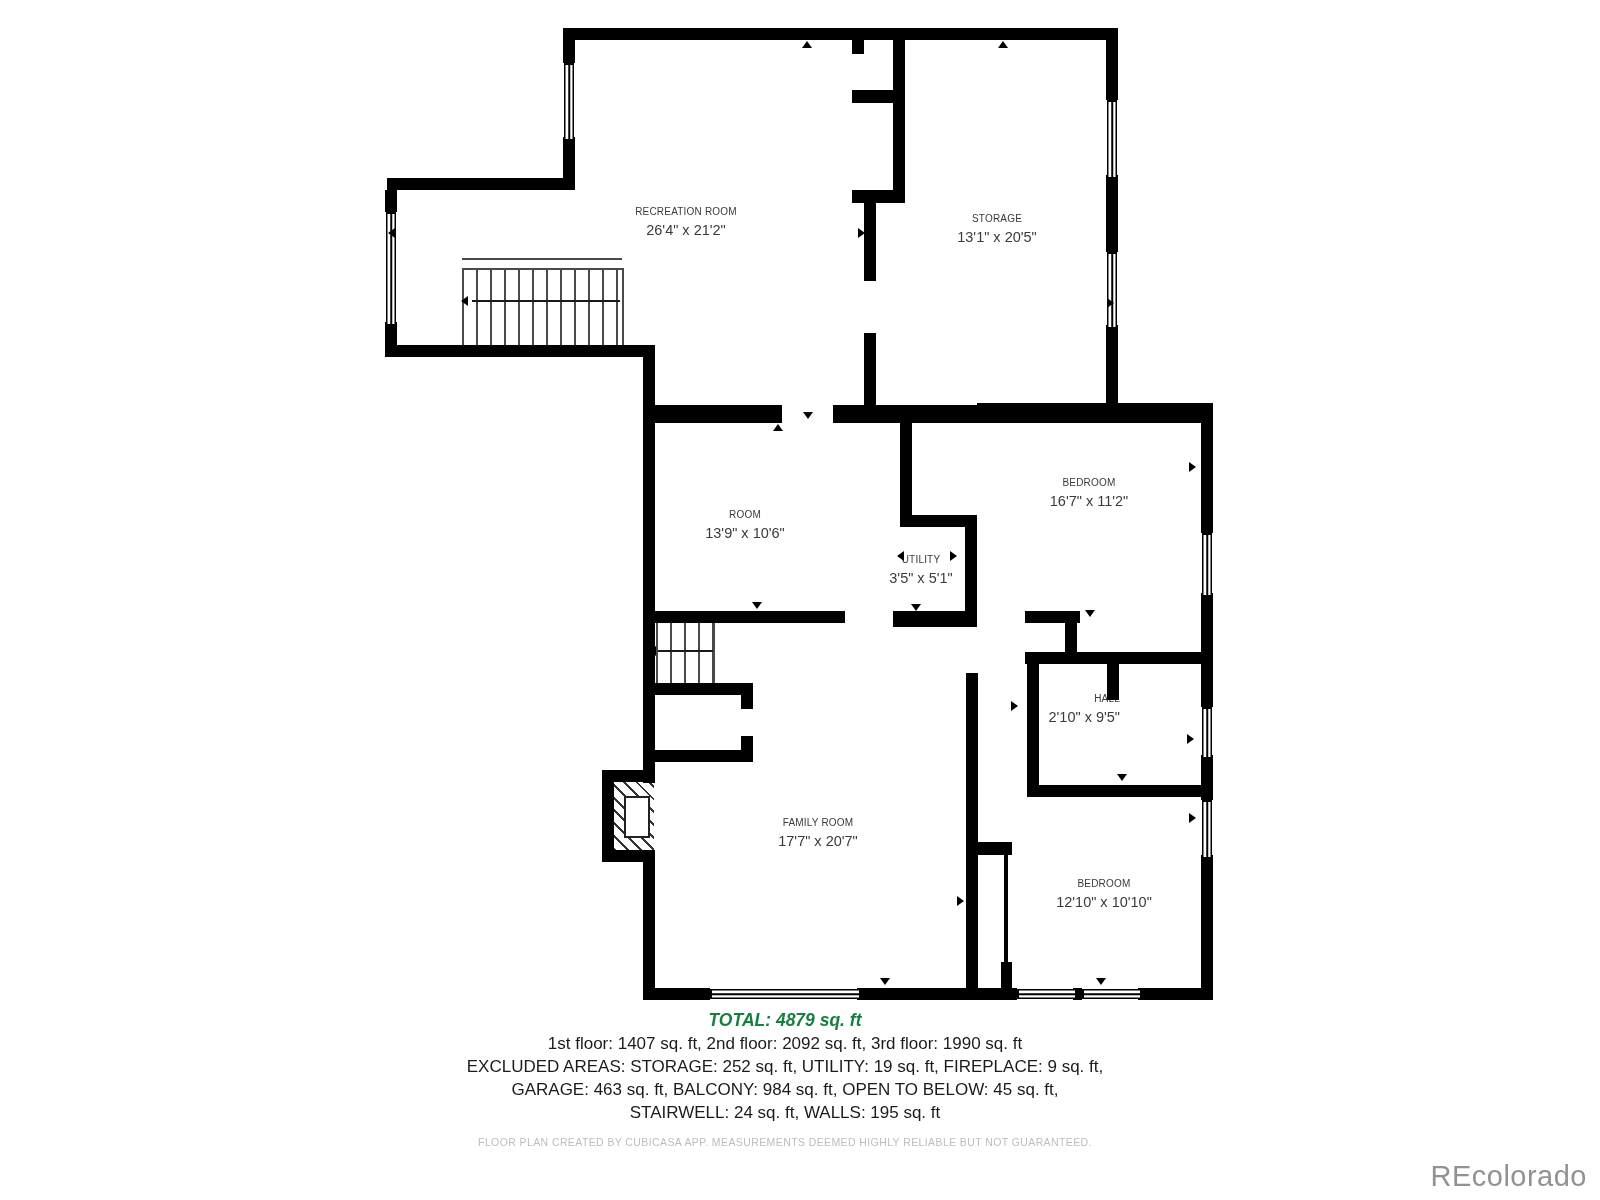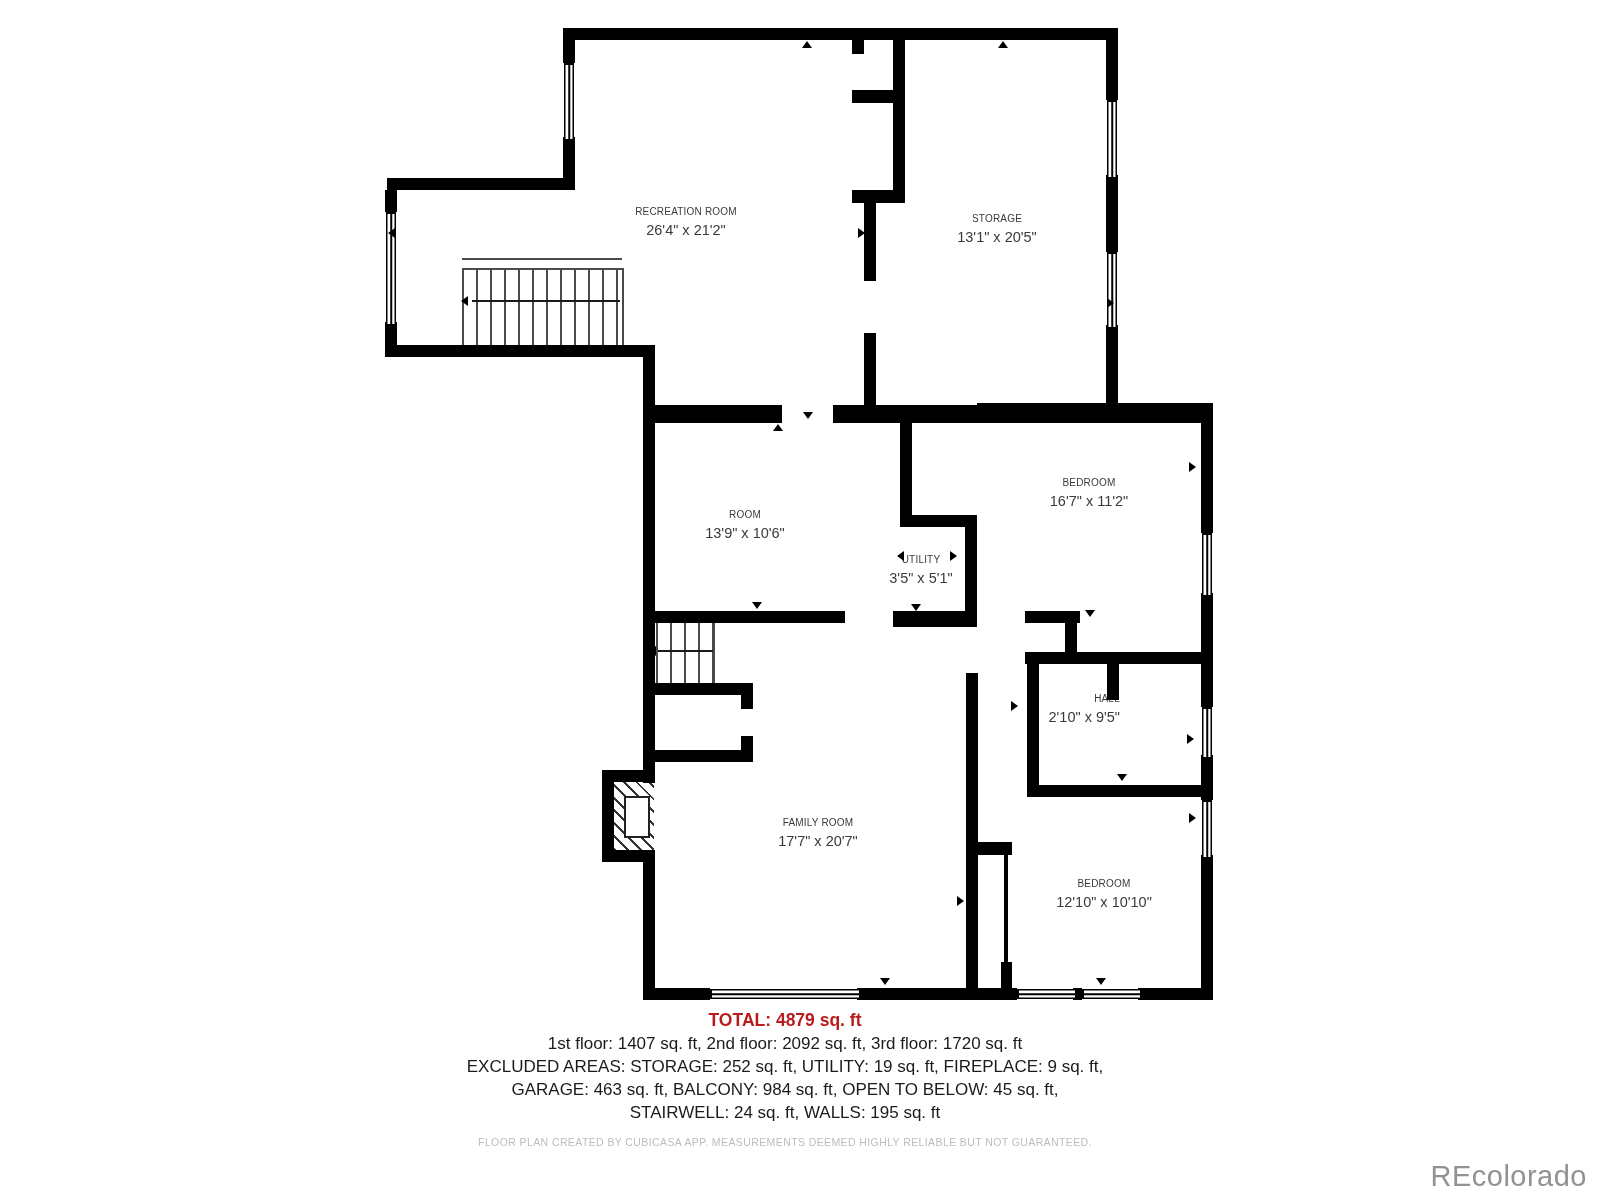--- a/index.html
+++ b/index.html
@@ -26,21 +26,21 @@
   .tri{position:absolute;width:0;height:0;z-index:5;}
   .tri.up{border-left:5px solid transparent;border-right:5px solid transparent;border-bottom:7px solid #000;}
   .tri.down{border-left:5px solid transparent;border-right:5px solid transparent;border-top:7px solid #000;}
   .tri.left{border-top:5px solid transparent;border-bottom:5px solid transparent;border-right:7px solid #000;}
   .tri.right{border-top:5px solid transparent;border-bottom:5px solid transparent;border-left:7px solid #000;}
   
   .hatch{position:absolute;z-index:2;background-image:repeating-linear-gradient(45deg,#333 0 2px,transparent 2px 9px);}
   .fbox{position:absolute;z-index:3;background:#fff;border:2px solid #222;}
   
   .sumline{position:absolute;left:285px;width:1000px;text-align:center;color:#1b1b1b;font-size:17px;z-index:2;}
-  .sumline.total{font-weight:bold;color:#b91c1c;font-size:17.5px;}
+  .sumline.total{font-weight:bold;color:#15803d;font-size:17.5px;font-style:italic;}
   .footerline{position:absolute;left:285px;width:1000px;text-align:center;color:#bdbdbd;font-size:10.5px;letter-spacing:.4px;z-index:2;}
   .watermark{position:absolute;right:13px;top:1160px;color:#929292;font-size:29px;letter-spacing:.5px;z-index:2;}
 </style>
 </head>
 <body>
 
 <div id="canvas">
 
   <div class="w" style="left:563px;top:28px;width:555px;height:12px;"></div>
   <div class="w" style="left:563px;top:28px;width:12px;height:35px;"></div>
@@ -184,21 +184,21 @@
   <div class="rlabel" style="left:698px;top:814px;text-align:center;">
     <span class="nm">FAMILY ROOM</span>
     <span class="dm">17'7" x 20'7"</span>
   </div>
   <div class="rlabel" style="left:984px;top:875px;">
     <span class="nm">BEDROOM</span>
     <span class="dm">12'10" x 10'10"</span>
   </div>
 
   <div class="sumline total" style="top:1010px;">TOTAL: 4879 sq. ft</div>
-  <div class="sumline" style="top:1034px;">1st floor: 1407 sq. ft, 2nd floor: 2092 sq. ft, 3rd floor: 1720 sq. ft</div>
+  <div class="sumline" style="top:1034px;">1st floor: 1407 sq. ft, 2nd floor: 2092 sq. ft, 3rd floor: 1990 sq. ft</div>
   <div class="sumline" style="top:1057px;">EXCLUDED AREAS: STORAGE: 252 sq. ft, UTILITY: 19 sq. ft, FIREPLACE: 9 sq. ft,</div>
   <div class="sumline" style="top:1080px;">GARAGE: 463 sq. ft, BALCONY: 984 sq. ft, OPEN TO BELOW: 45 sq. ft,</div>
   <div class="sumline" style="top:1103px;">STAIRWELL: 24 sq. ft, WALLS: 195 sq. ft</div>
 
   <div class="footerline" style="top:1136px;">FLOOR PLAN CREATED BY CUBICASA APP. MEASUREMENTS DEEMED HIGHLY RELIABLE BUT NOT GUARANTEED.</div>
   <div class="watermark">REcolorado</div>
 
 </div>
 
 </body></html>

